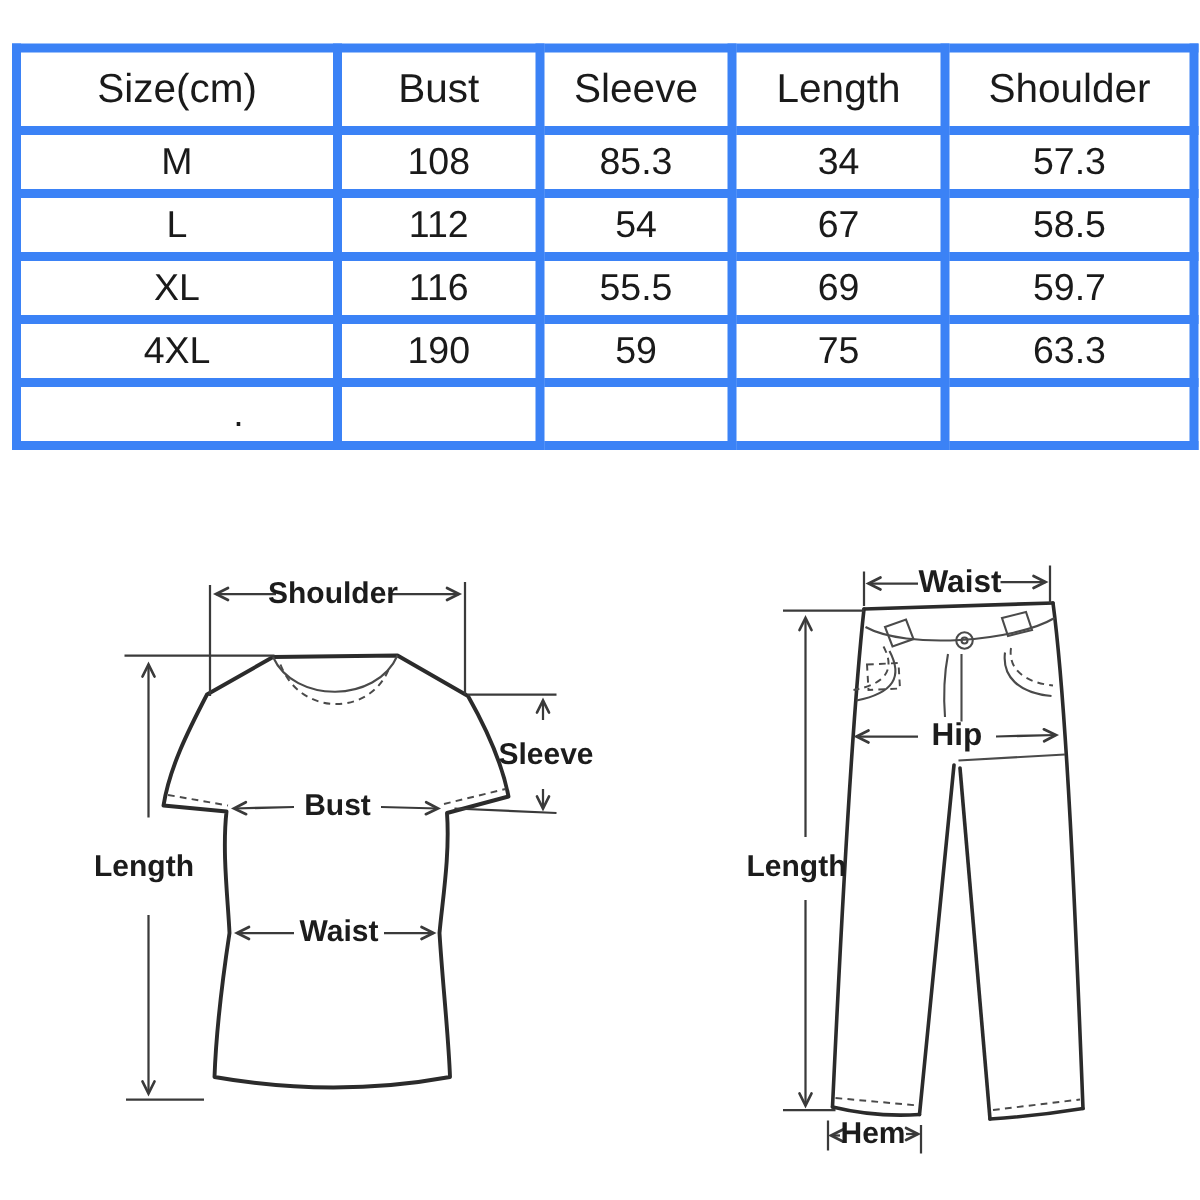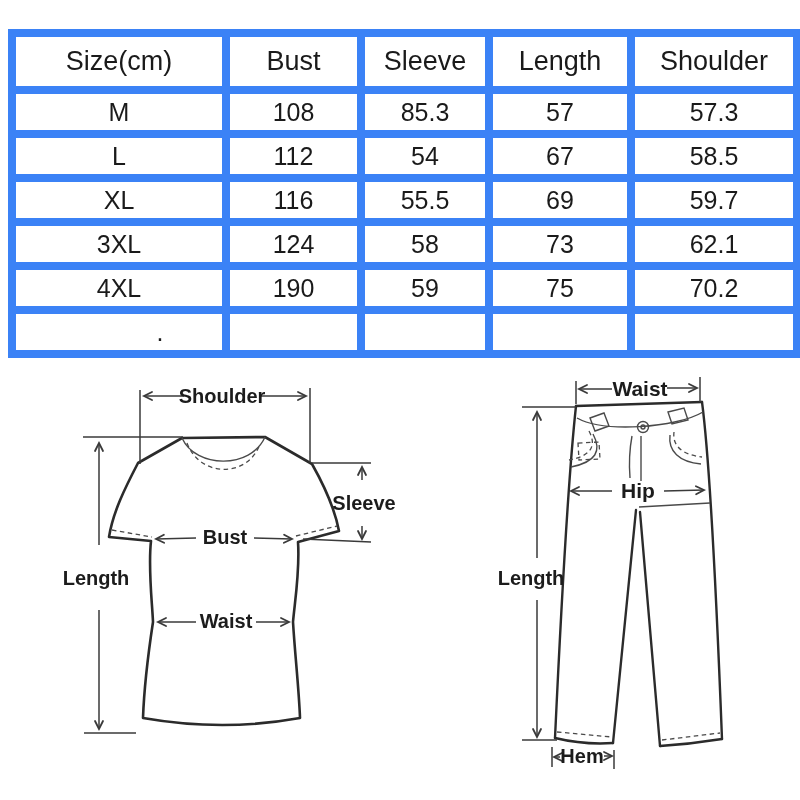--- a/index.html
+++ b/index.html
@@ -11,21 +11,21 @@
   .stage{position:absolute;left:0;top:0;width:800px;height:800px;background:#ffffff;}
 
   
   table.size-table{
     position:absolute;left:8px;top:29px;
     border-collapse:collapse;table-layout:fixed;
     width:785px;
   }
   table.size-table th,
   table.size-table td{
-    border:8px solid #3b82f6;
+    border:6px solid #3b82f6;
     text-align:center;vertical-align:middle;
     color:#1a1a1a;padding:0;overflow:hidden;white-space:nowrap;
   }
   table.size-table th{font-weight:400;font-size:27px;height:49px;}
   table.size-table td{font-size:25px;height:36px;}
   tr.data-row{height:40px;}
   td.dot-cell{text-indent:82px;font-size:22px;}
 
   
   svg.diagram{position:absolute;left:0;top:360px;width:800px;height:440px;}
@@ -62,50 +62,43 @@
         <th>Sleeve</th>
         <th>Length</th>
         <th>Shoulder</th>
       </tr>
     </thead>
     <tbody>
       <tr class="data-row">
         <td>M</td>
         <td>108</td>
         <td>85.3</td>
-        <td>57</td>
+        <td>34</td>
         <td>57.3</td>
       </tr>
       <tr class="data-row">
         <td>L</td>
         <td>112</td>
         <td>54</td>
         <td>67</td>
         <td>58.5</td>
       </tr>
       <tr class="data-row">
         <td>XL</td>
         <td>116</td>
         <td>55.5</td>
         <td>69</td>
         <td>59.7</td>
       </tr>
       <tr class="data-row">
-        <td>3XL</td>
-        <td>124</td>
-        <td>58</td>
-        <td>73</td>
-        <td>62.1</td>
-      </tr>
-      <tr class="data-row">
         <td>4XL</td>
         <td>190</td>
         <td>59</td>
         <td>75</td>
-        <td>70.2</td>
+        <td>63.3</td>
       </tr>
       <tr class="data-row">
         <td class="dot-cell">.</td>
         <td></td>
         <td></td>
         <td></td>
         <td></td>
       </tr>
     </tbody>
   </table>

